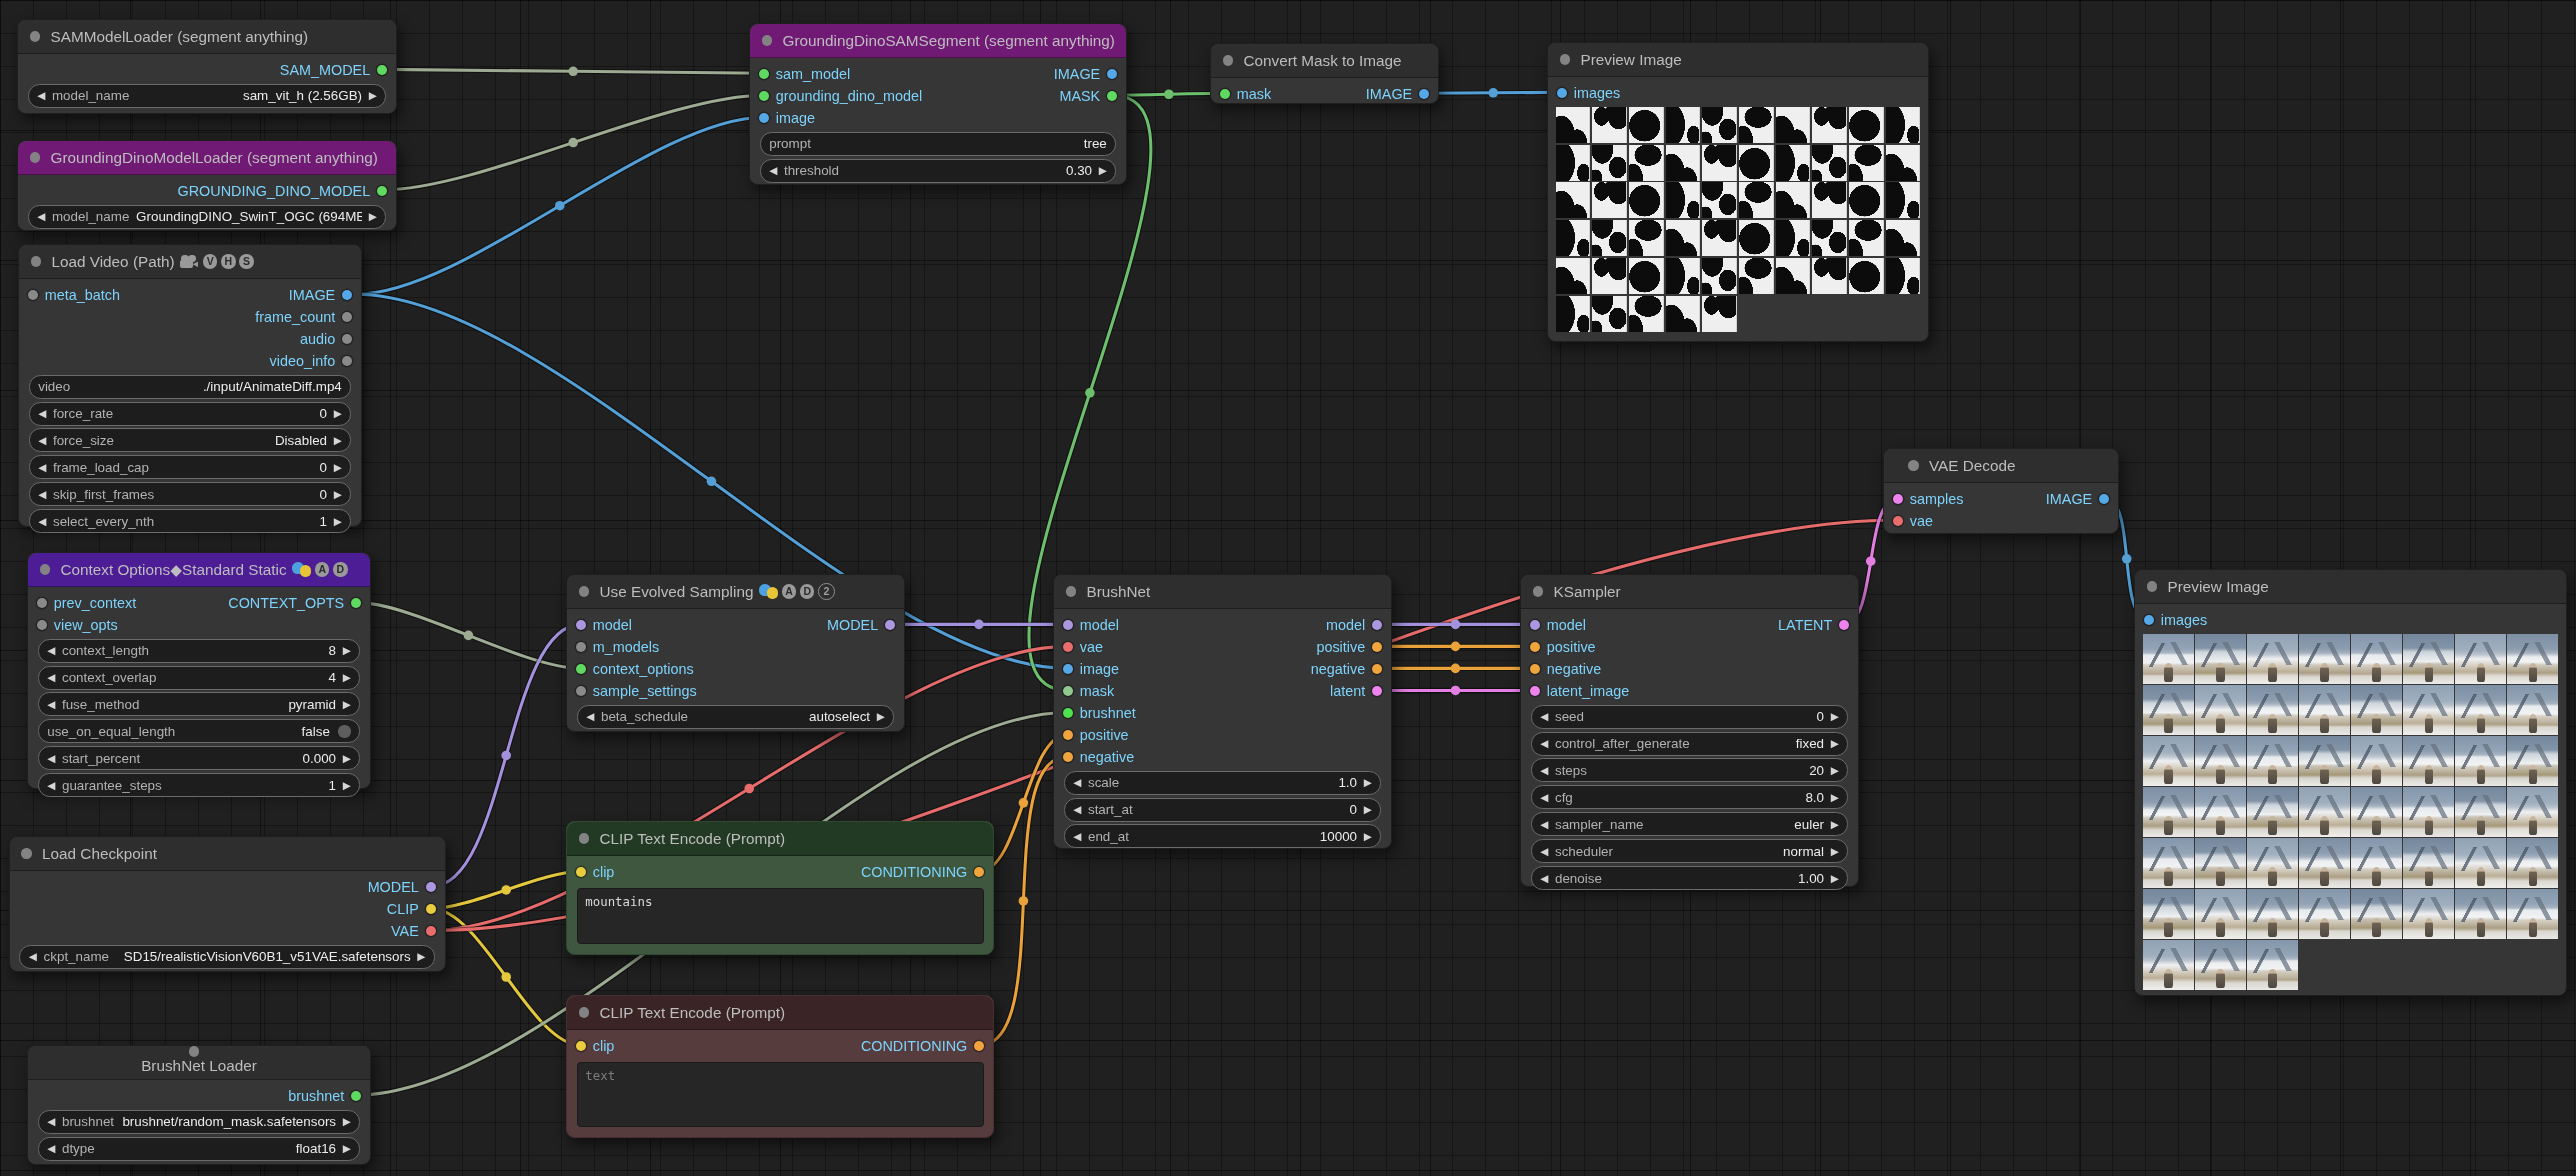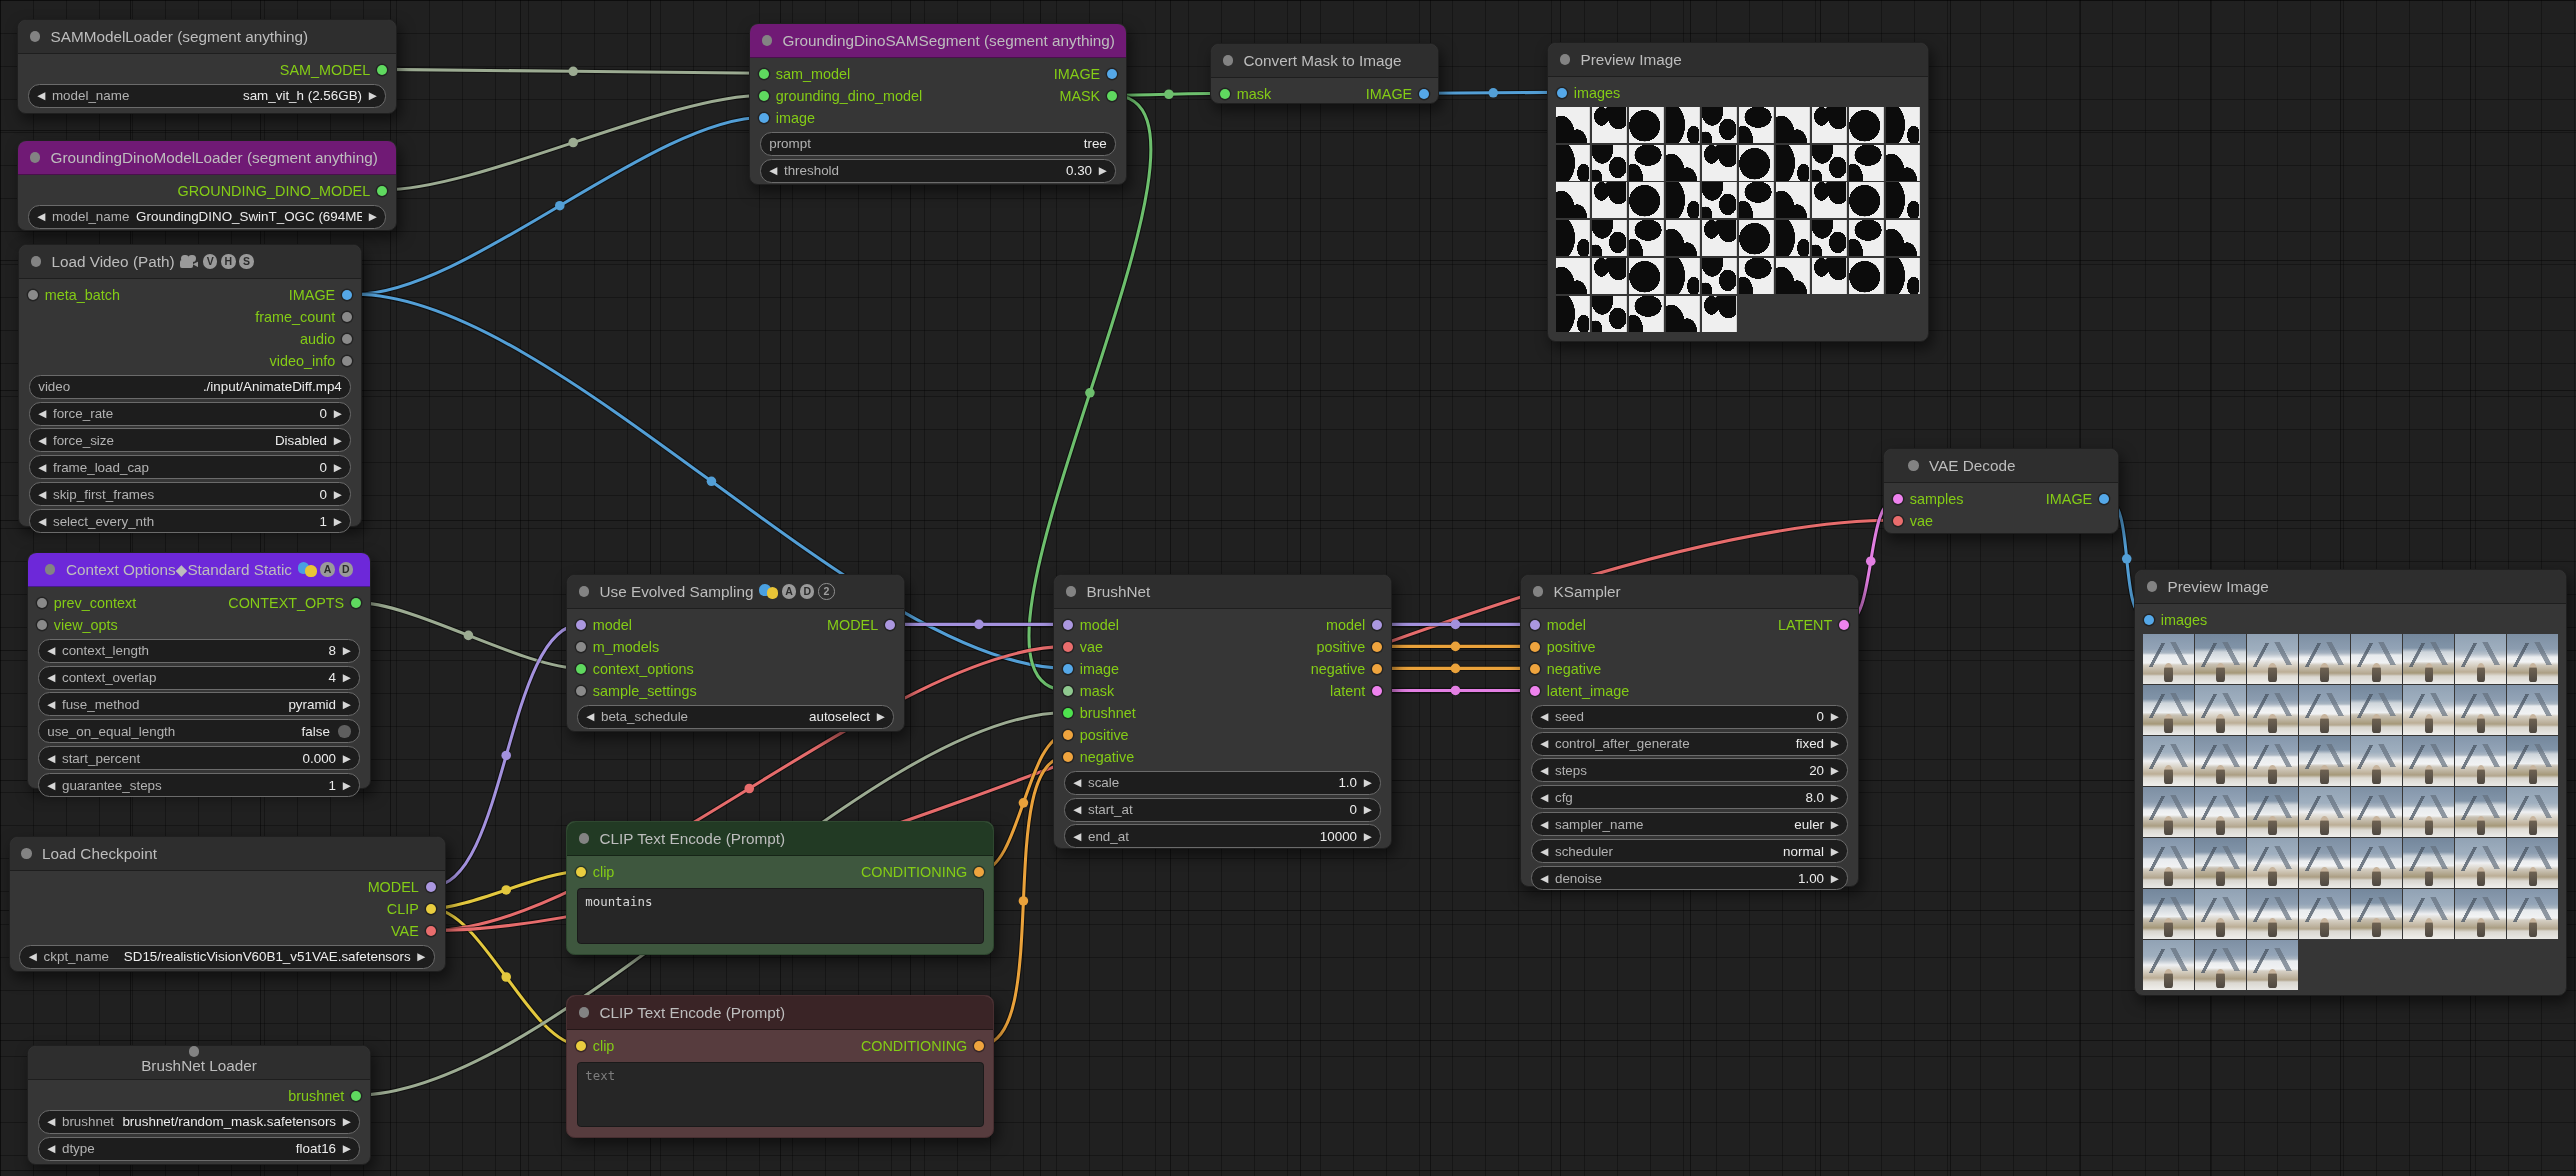--- a/index.html
+++ b/index.html
@@ -14,21 +14,21 @@
   #wires{position:absolute;left:0;top:0;z-index:1;}
   .node{position:absolute;z-index:2;border-radius:8.6px;box-shadow:3.8px 6.7px 13.4px rgba(0,0,0,.5);
     font-size:14.4px;color:#c8c8c8;}
   .ntitle{height:33px;display:flex;align-items:center;padding:0 11.5px;border-radius:8.6px 8.6px 0 0;
     border-bottom:1px solid rgba(0,0,0,.35);color:#bdbdbd;font-size:15.3px;white-space:nowrap;overflow:hidden;}
   .tdot{width:10.5px;height:10.5px;border-radius:50%;background:#838383;margin-right:10.5px;flex:0 0 auto;}
   .nbody{padding:4.8px 0 6.7px 0;border-radius:0 0 8.6px 8.6px;position:relative;}
   .srow{height:22px;display:flex;align-items:center;justify-content:space-between;padding:0 8.6px;}
   .sg{display:flex;align-items:center;gap:6.7px;min-width:0;}
   .pdot{width:10.5px;height:10.5px;border-radius:50%;flex:0 0 auto;box-shadow:0 0 0 1.4px rgba(0,0,0,.35);}
-  .slbl{color:#84cc16;white-space:nowrap;}
+  .slbl{color:#7dd3fc;white-space:nowrap;}
   .widget{height:22px;margin:2.9px 9.6px;background:#1d1d1d;border:1px solid #6b6b6b;border-radius:11.5px;
     display:flex;align-items:center;padding:0 8.6px;gap:6.7px;font-size:13.4px;overflow:hidden;white-space:nowrap;}
   .warr{color:#d6d6d6;font-size:10.5px;flex:0 0 auto;line-height:1;}
   .wlbl{color:#b2b2b2;flex:0 0 auto;}
   .wval{color:#ececec;flex:1 1 auto;text-align:right;overflow:hidden;}
   .knob{width:12.4px;height:12.4px;border-radius:50%;background:#5e5e5e;flex:0 0 auto;margin-left:1.9px;}
   .tarea{display:block;margin:4.8px 9.6px;width:calc(100% - 19px);box-sizing:border-box;background:#262626;
     border:1px solid #1a1a1a;border-radius:3.8px;resize:none;color:#d9d9d9;
     font-family:"DejaVu Sans Mono",monospace;font-size:12.4px;padding:5.7px 7.7px;outline:none;}
   .tarea::placeholder{color:#7d7d7d;}
@@ -259,21 +259,21 @@
         </div>
         <div class="widget">
           <span class="warr">◀</span>
           <span class="wlbl">select_every_nth</span>
           <span class="wval">1</span>
           <span class="warr">▶</span>
         </div>
       </div>
     </div>
     <div class="node" style="left: 27px; top: 552px; width: 342px; height: 235px; background: rgb(54, 54, 54); border: 1px solid rgb(31, 31, 31);">
-      <div class="ntitle" style="background: #6d28d9; justify-content: center;">
+      <div class="ntitle" style="background: #4c1d95;">
         <span class="tdot"></span>
         <span>Context Options◆Standard Static</span>
         <span class="bmasks">
           <i class="b1"></i>
           <i class="b2"></i>
         </span>
         <span class="badge">A</span>
         <span class="badge">D</span>
       </div>
       <div class="nbody">

